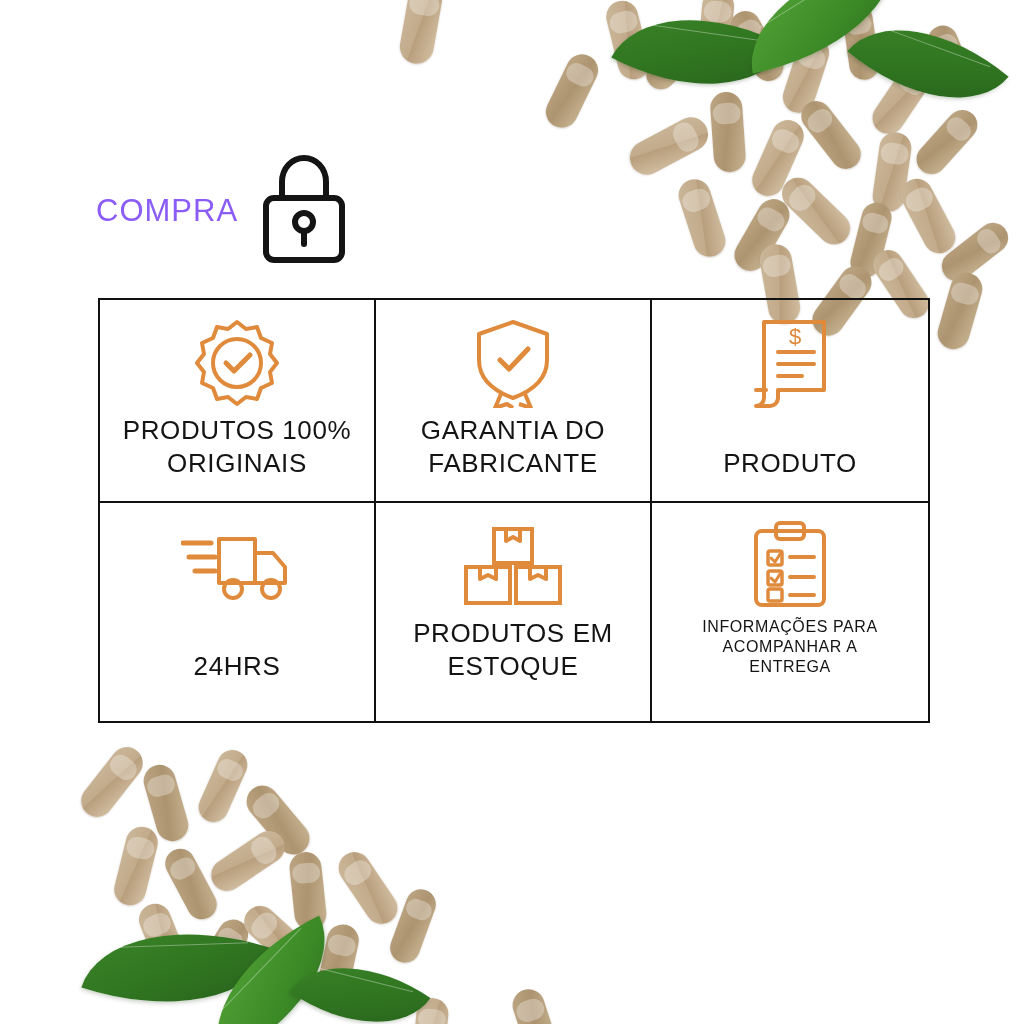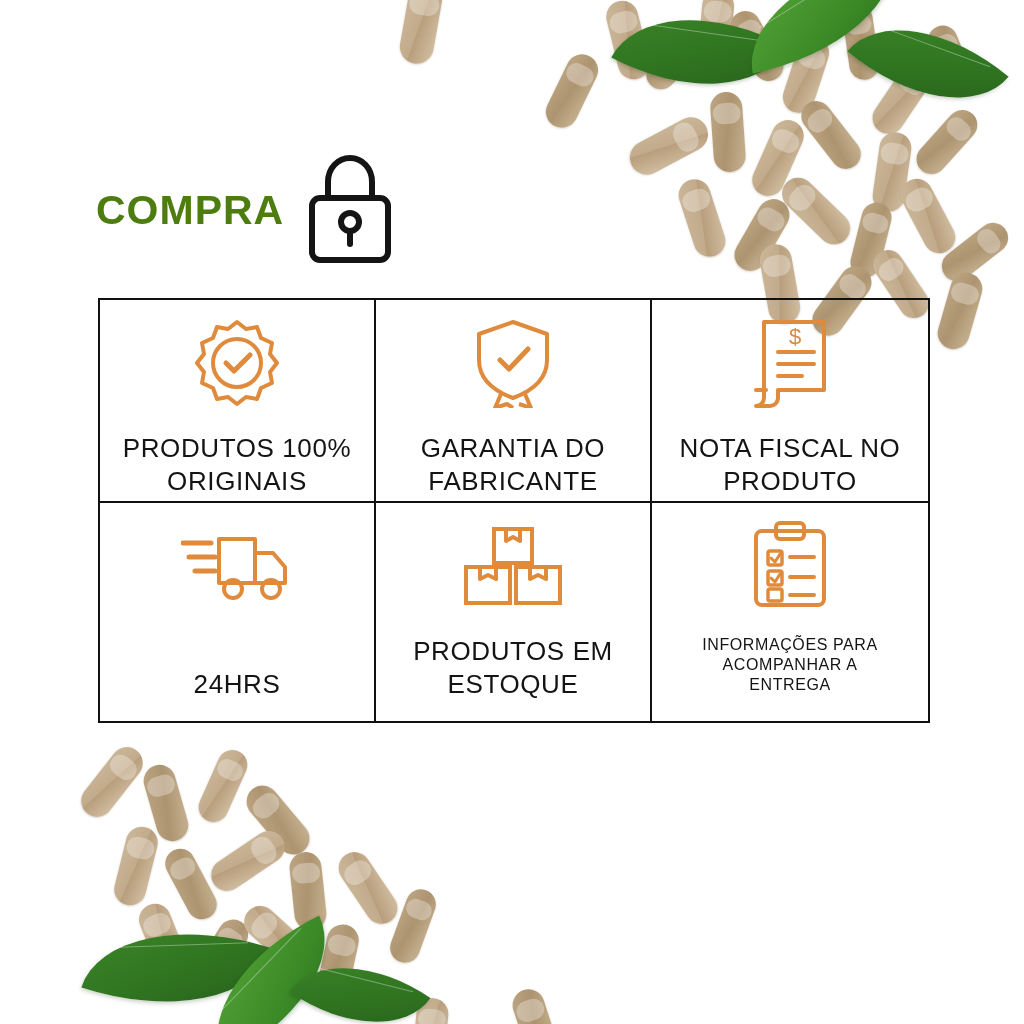--- a/index.html
+++ b/index.html
@@ -68,25 +68,25 @@
   .header {
     position: absolute;
     left: 96px;
     top: 150px;
     display: flex;
     align-items: center;
     gap: 14px;
   }
   .header-text {
     font-family: "Liberation Sans", sans-serif;
-    font-weight: 700;
-    font-size: 41px;
+    font-weight: 400;
+    font-size: 31px;
     line-height: 1.06;
     letter-spacing: 1px;
-    color: #4d7c0f;
+    color: #8b5cf6;
     text-transform: uppercase;
   }
   .header-text .line2 {
     display: block;
     padding-left: 18px;
   }
   .lock-icon {
     display: block;
   }
 
@@ -114,21 +114,21 @@
   .cell:nth-child(3n) { border-right: none; }
   .cell:nth-child(n+4) { border-bottom: none; }
 
   .cell-icon {
     height: 92px;
     display: flex;
     align-items: center;
     justify-content: center;
   }
   .cell-label {
-    margin-top: 24px;
+    margin-top: 6px;
     text-align: center;
     font-family: "Liberation Sans", sans-serif;
     font-size: 26px;
     line-height: 1.25;
     letter-spacing: 0.6px;
     color: #141414;
     text-transform: uppercase;
     font-weight: 400;
   }
   .cell-label.small {
@@ -256,21 +256,21 @@
     <div class="cell">
       <div class="cell-icon">
         <svg width="96" height="92" viewBox="0 0 96 92" fill="none" xmlns="http://www.w3.org/2000/svg">
           <path d="M24 6 H82 V74 H36 V82 A8 8 0 0 1 28 90 H14 A8 8 0 0 0 22 82 V6 Z" stroke="#e08a3c" stroke-width="4" fill="none" stroke-linejoin="round"></path>
           <path d="M14 74 H24" stroke="#e08a3c" stroke-width="4" stroke-linecap="round"></path>
           <path d="M36 36 H72 M36 48 H72 M36 60 H60" stroke="#e08a3c" stroke-width="4" stroke-linecap="round"></path>
           <text x="53" y="28" font-family="'Liberation Sans', sans-serif" font-size="22" fill="#e08a3c" text-anchor="middle">$</text>
         </svg>
       </div>
       <div class="cell-label">
-        <span>NOTA FISCAL NO</span><br>
+        <br>
         <span>PRODUTO</span>
       </div>
     </div>
 
     <div class="cell">
       <div class="cell-icon">
         <svg width="112" height="84" viewBox="0 0 112 84" fill="none" xmlns="http://www.w3.org/2000/svg">
           <path d="M2 20 H30 M8 34 H34 M14 48 H34" stroke="#e08a3c" stroke-width="5" stroke-linecap="round"></path>
           <path d="M38 16 H74 V60 H38 Z" stroke="#e08a3c" stroke-width="4" fill="none" stroke-linejoin="round"></path>
           <path d="M74 30 H92 L104 44 V60 H74 Z" stroke="#e08a3c" stroke-width="4" fill="none" stroke-linejoin="round"></path>

